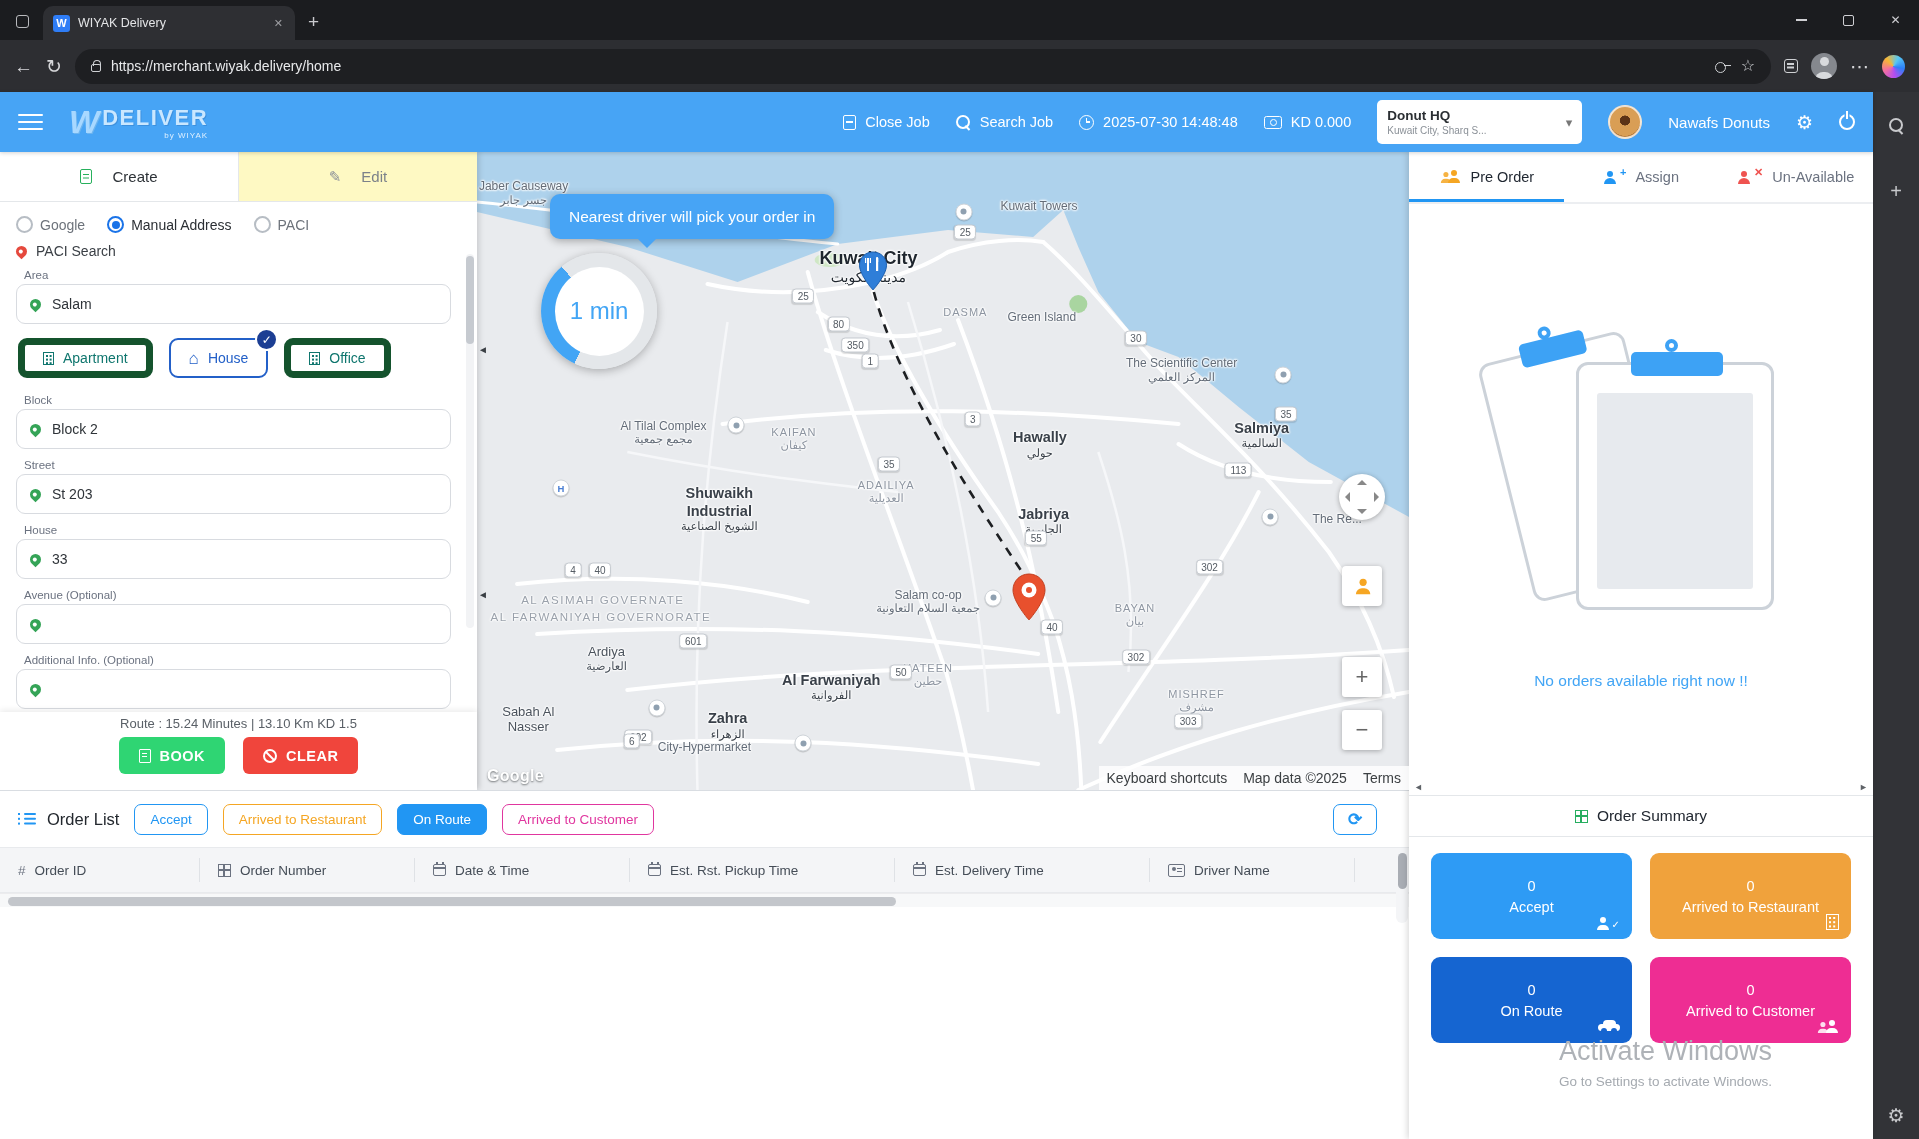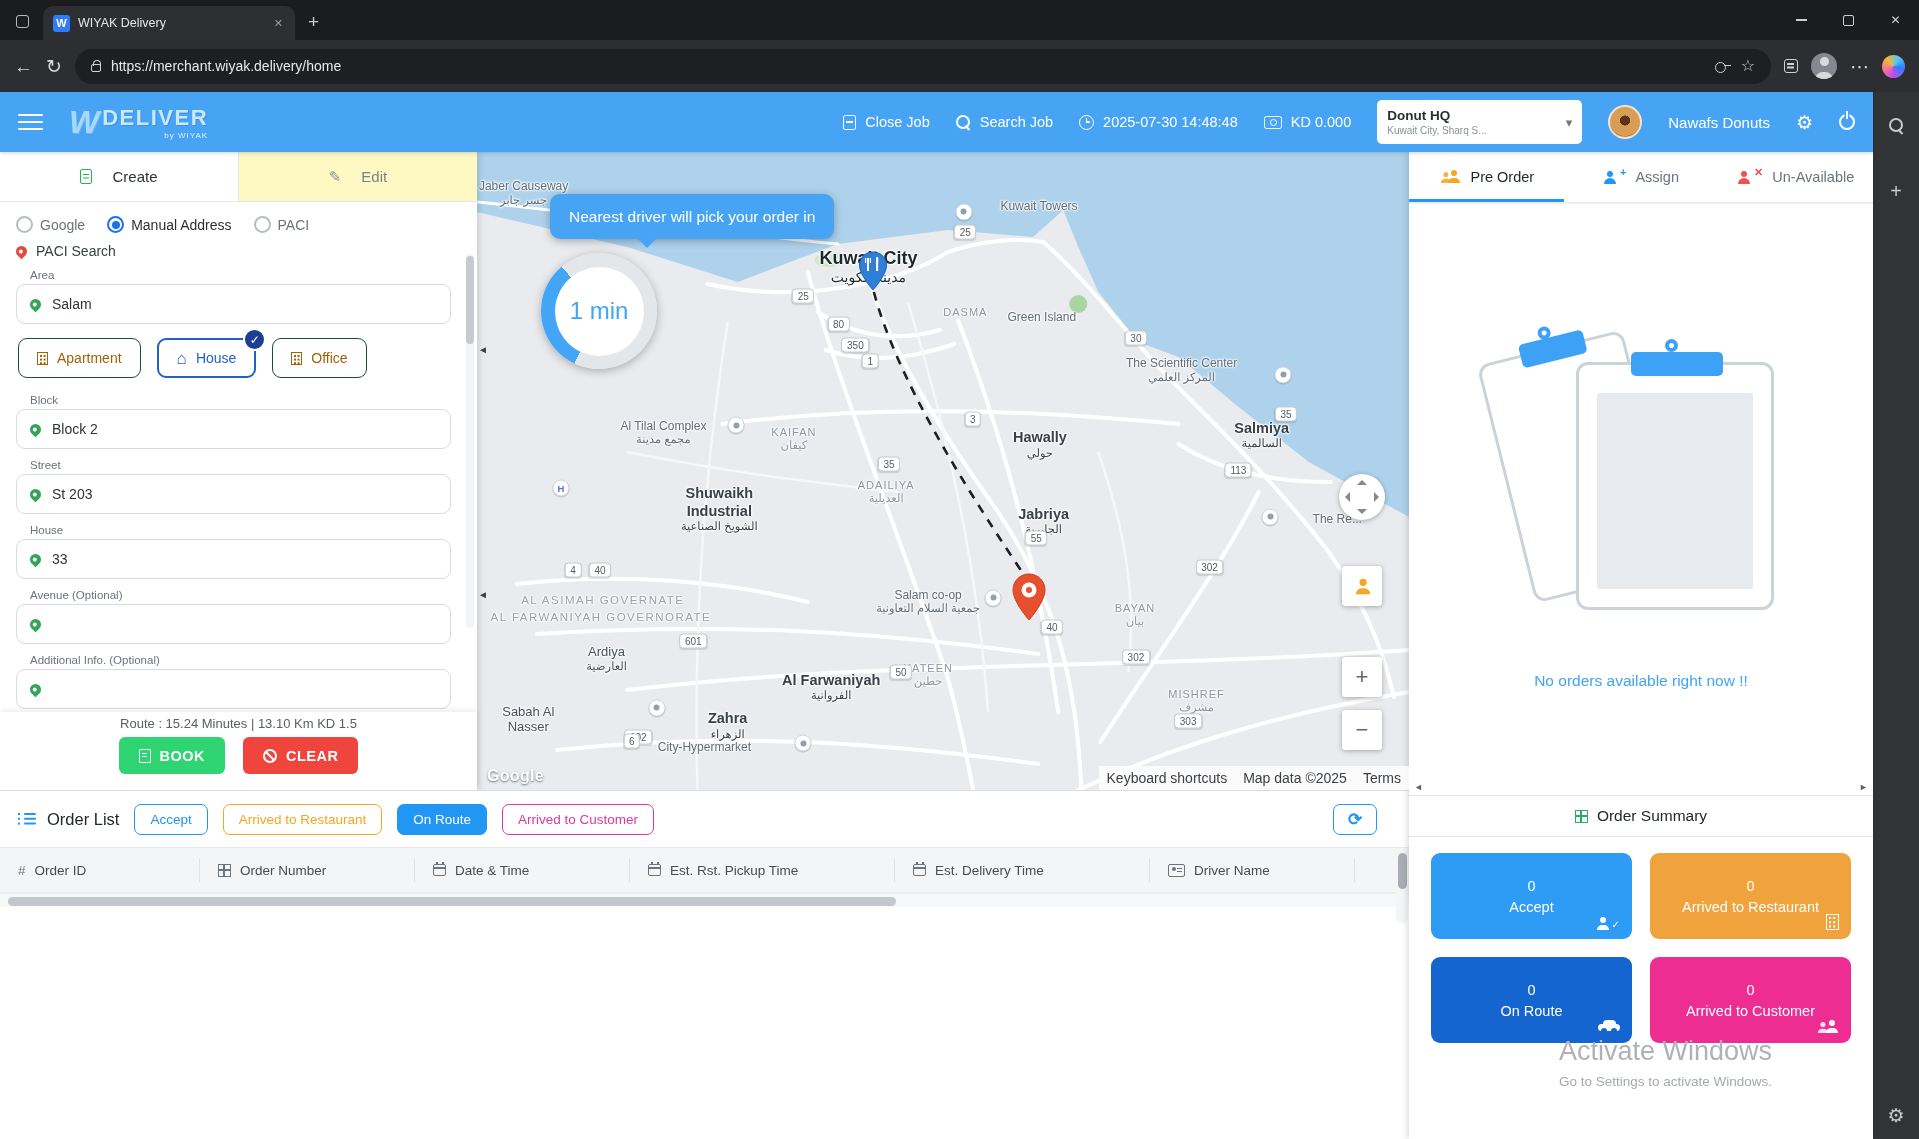--- a/index.html
+++ b/index.html
@@ -102,25 +102,25 @@
 .mode{display:flex;align-items:center;gap:7px;font-size:14px;color:#6d737b}
 .mode.sel{color:#2b2f34}
 .radio{width:17px;height:17px;border:2px solid #b7bdc4;border-radius:50%;position:relative;flex:0 0 auto}
 .radio.on{border-color:#1a73e8}
 .radio.on::after{content:"";position:absolute;inset:2.5px;background:#1a73e8;border-radius:50%}
 .paci-row{display:flex;align-items:center;gap:9px;font-size:14px;color:#3a3f45;margin-bottom:10px}
 .pin{display:inline-block;width:11px;height:11px;background:#35a457;border-radius:50% 50% 50% 0;transform:rotate(-45deg);position:relative;flex:0 0 auto}
 .pin::after{content:"";position:absolute;left:3.2px;top:3.2px;width:4.2px;height:4.2px;background:#fff;border-radius:50%}
 .pin.red{background:#e5493d}
 .fgroup{margin-bottom:10px}
-.flabel{font-size:11.5px;color:#6b7280;margin:0 0 3px 14px}
+.flabel{font-size:11.5px;color:#6b7280;margin:0 0 3px 8px}
 .fbox{height:40px;border:1px solid #d8dbe0;border-radius:9px;display:flex;align-items:center;gap:11px;padding:0 13px;background:#fff}
 .fval{font-size:14px;color:#2f3439}
 .type-row{display:flex;gap:16px;margin:14px 2px 16px}
-.type-btn{height:40px;border:1px solid #14532d;border-radius:9px;background:#fff;display:flex;align-items:center;gap:9px;padding:0 18px;font-size:14px;color:#a16207;position:relative}
+.type-btn{height:40px;border:7px solid #14532d;border-radius:9px;background:#fff;display:flex;align-items:center;gap:9px;padding:0 18px;font-size:14px;color:#0f766e;position:relative}
 .type-btn .g-home{font-size:17px}
 .type-btn.sel{border:2px solid #2360c8;color:#2360c8}
 .badge-check{position:absolute;top:-12px;right:-12px;width:23px;height:23px;border-radius:50%;background:#1c3e93;color:#fff;font-size:12px;display:flex;align-items:center;justify-content:center;border:2.5px solid #fff}
 .i-bld-sm{width:11px;height:13px;border:1.5px solid currentColor;position:relative;flex:0 0 auto}
 .i-bld-sm::after{content:"";position:absolute;left:1.6px;top:2px;width:2px;height:2px;background:currentColor;box-shadow:3.6px 0 0 currentColor,0 3.6px 0 currentColor,3.6px 3.6px 0 currentColor,0 7.2px 0 currentColor,3.6px 7.2px 0 currentColor}
 .lp-scroll{position:absolute;top:52px;right:3px;width:8px;bottom:84px;background:#f2f3f5;border-radius:4px}
 .lp-thumb{position:absolute;top:2px;left:0;width:8px;height:88px;background:#c6cad0;border-radius:4px}
 .lp-footer{flex:0 0 78px;display:flex;flex-direction:column;align-items:center;padding-top:4px;box-shadow:0 -2px 6px rgba(0,0,0,.08);background:#fff;z-index:2}
 .route-info{font-size:13px;color:#5a6067;margin-bottom:6px}
 .btn-row{display:flex;gap:18px}
@@ -487,21 +487,21 @@
               <span class="poi-ic dot" style="left:86.5%;top:34.9%"></span>
               <span class="poi-ic dot" style="left:85.1%;top:57.2%"></span>
               <span class="poi-ic dot" style="left:52.2%;top:9.4%"></span>
 
               <div class="lbl poi" style="left:5%;top:6.5%"><span>Jaber Causeway</span><span class="ar">جسر جابر</span></div>
               <div class="lbl poi" style="left:60.3%;top:8.5%"><span>Kuwait Towers</span></div>
               <div class="lbl city" style="left:42%;top:18%"><span>Kuwait City</span><span class="ar">مدينة الكويت</span></div>
               <div class="lbl district" style="left:52.4%;top:25.2%"><span>DASMA</span></div>
               <div class="lbl poi" style="left:60.6%;top:25.8%"><span>Green Island</span></div>
               <div class="lbl poi" style="left:75.6%;top:34.2%"><span>The Scientific Center</span><span class="ar">المركز العلمي</span></div>
-              <div class="lbl poi" style="left:20%;top:44%"><span>Al Tilal Complex</span><span class="ar">مجمع مدينة</span></div>
+              <div class="lbl poi" style="left:20%;top:44%"><span>Al Tilal Complex</span><span class="ar">مجمع جمعية</span></div>
               <div class="lbl district" style="left:34%;top:45%"><span>KAIFAN</span><span class="ar">كيفان</span></div>
               <div class="lbl townlg" style="left:60.4%;top:46%"><span>Hawally</span><span class="ar">حولي</span></div>
               <div class="lbl townlg" style="left:84.2%;top:44.5%"><span>Salmiya</span><span class="ar">السالمية</span></div>
               <div class="lbl townlg wrap" style="left:26%;top:56%"><span>Shuwaikh Industrial</span><span class="ar">الشويخ الصناعية</span></div>
               <div class="lbl district" style="left:43.9%;top:53.3%"><span>ADAILIYA</span><span class="ar">العديلية</span></div>
               <div class="lbl townlg" style="left:60.8%;top:58%"><span>Jabriya</span><span class="ar">الجابرية</span></div>
               <div class="lbl gov" style="left:13.5%;top:70.3%"><span>AL ASIMAH GOVERNATE</span></div>
               <div class="lbl gov" style="left:13.3%;top:73%"><span>AL FARWANIYAH GOVERNORATE</span></div>
               <div class="lbl poi" style="left:48.4%;top:70.5%"><span>Salam co-op</span><span class="ar">جمعية السلام التعاونية</span></div>
               <div class="lbl district" style="left:70.6%;top:72.5%"><span>BAYAN</span><span class="ar">بيان</span></div>

